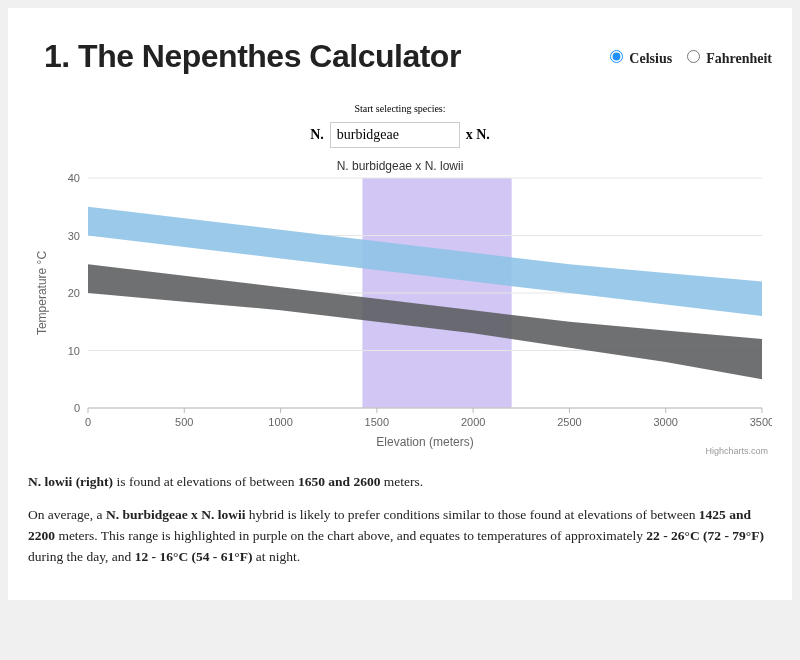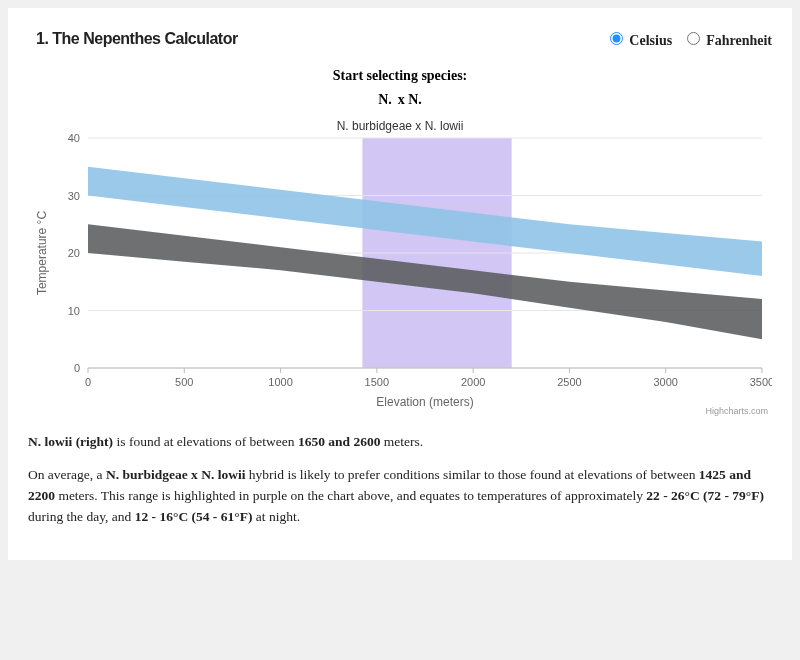--- a/index.html
+++ b/index.html
@@ -17,37 +17,37 @@
     position: relative;
   }
   .header-row {
     display: flex;
     justify-content: space-between;
     align-items: center;
   }
   .title {
     font-family: 'Arial Narrow', 'Helvetica Neue', Arial, sans-serif;
     font-weight: 700;
-    font-size: 16px;
+    font-size: 32px;
     letter-spacing: -0.5px;
     color: #222;
-    margin: 8px;
+    margin: 16px;
     font-stretch: condensed;
   }
   .unit-toggle {
     font-size: 14px;
     font-weight: 600;
     color: #222;
   }
   .unit-toggle label { margin-left: 6px; cursor: pointer; }
   .unit-toggle input { accent-color: #1e90ff; }
   .select-prompt {
     text-align: center;
-    font-weight: 700;
-    font-size: 14px;
+    font-weight: 400;
+    font-size: 10px;
     margin: 12px 0 8px 0;
   }
   .species-row {
     display: flex;
     justify-content: center;
     align-items: center;
     gap: 6px;
     font-size: 14px;
     font-weight: 700;
   }
@@ -113,20 +113,21 @@
         <input type="radio" name="unit" style="">
         <span>Fahrenheit</span>
       </label>
     </div>
   </div>
 
   <div class="select-prompt">Start selecting species:</div>
 
   <div class="species-row">
     <span>N.</span>
+    <input type="text" value="burbidgeae" style="">
     <span>x N.</span>
   </div>
 
   <div class="chart-wrap">
     <svg class="chart" viewBox="0 0 744 300">
 
       <text class="chart-title-text" x="372" y="12" text-anchor="middle">N. burbidgeae x N. lowii</text>
 
       <rect id="highlight-band" fill="#c2b3f0" opacity="0.75" x="334.4142857142857" y="20" width="149.24285714285713" height="230"></rect>
 

